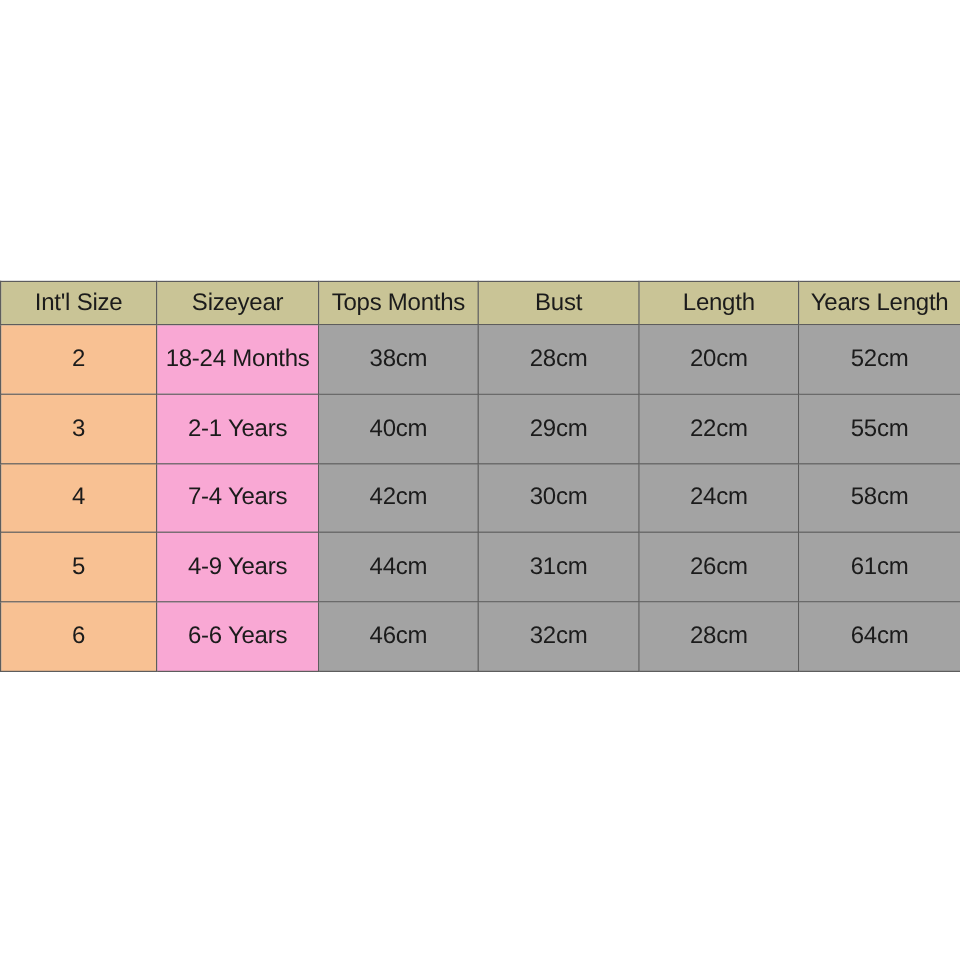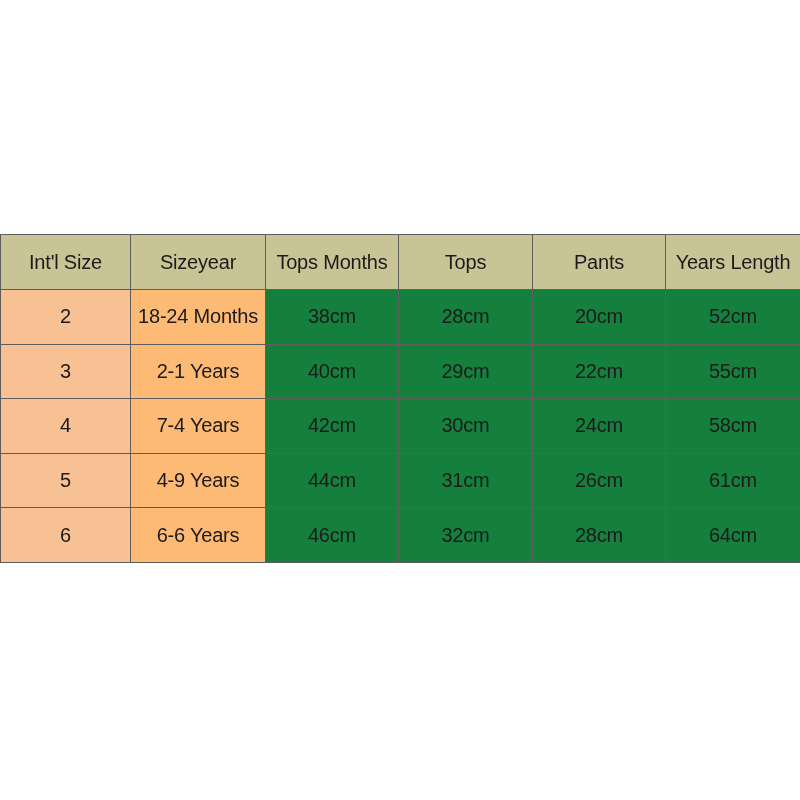--- a/index.html
+++ b/index.html
@@ -47,61 +47,61 @@
   }
 
   
   col.c0 { width: 130px; }
   col.c1 { width: 135px; }
   col.c2 { width: 133px; }
   col.c3 { width: 134px; }
   col.c4 { width: 133px; }
   col.c5 { width: 135px; }
 
-  tr.header-row { height: 55px; }
+  tr.header-row { height: 36px; }
   tr.body-row { height: 54.6px; }
 
   th.header-cell {
     background: #c9c496;
     font-size: 20px;
     color: #1c1c1c;
   }
 
   td.size-cell {
     background: #f8c193;
   }
 
   td.age-cell {
-    background: #fdba74;
+    background: #f9a8d4;
   }
 
   td.measure-cell {
-    background: #15803d;
+    background: #a3a3a3;
   }
 </style>
 </head>
 <body>
 
 <div id="size-chart-wrapper">
   <table class="size-chart">
     <colgroup>
       <col class="c0">
       <col class="c1">
       <col class="c2">
       <col class="c3">
       <col class="c4">
       <col class="c5">
     </colgroup>
     <thead>
       <tr class="header-row">
         <th class="header-cell">Int'l Size</th>
         <th class="header-cell">Sizeyear</th>
         <th class="header-cell">Tops Months</th>
-        <th class="header-cell">Tops</th>
-        <th class="header-cell">Pants</th>
+        <th class="header-cell">Bust</th>
+        <th class="header-cell">Length</th>
         <th class="header-cell">Years Length</th>
       </tr>
     </thead>
     <tbody>
       <tr class="body-row">
         <td class="size-cell">2</td>
         <td class="age-cell">18-24 Months</td>
         <td class="measure-cell">38cm</td>
         <td class="measure-cell">28cm</td>
         <td class="measure-cell">20cm</td>

